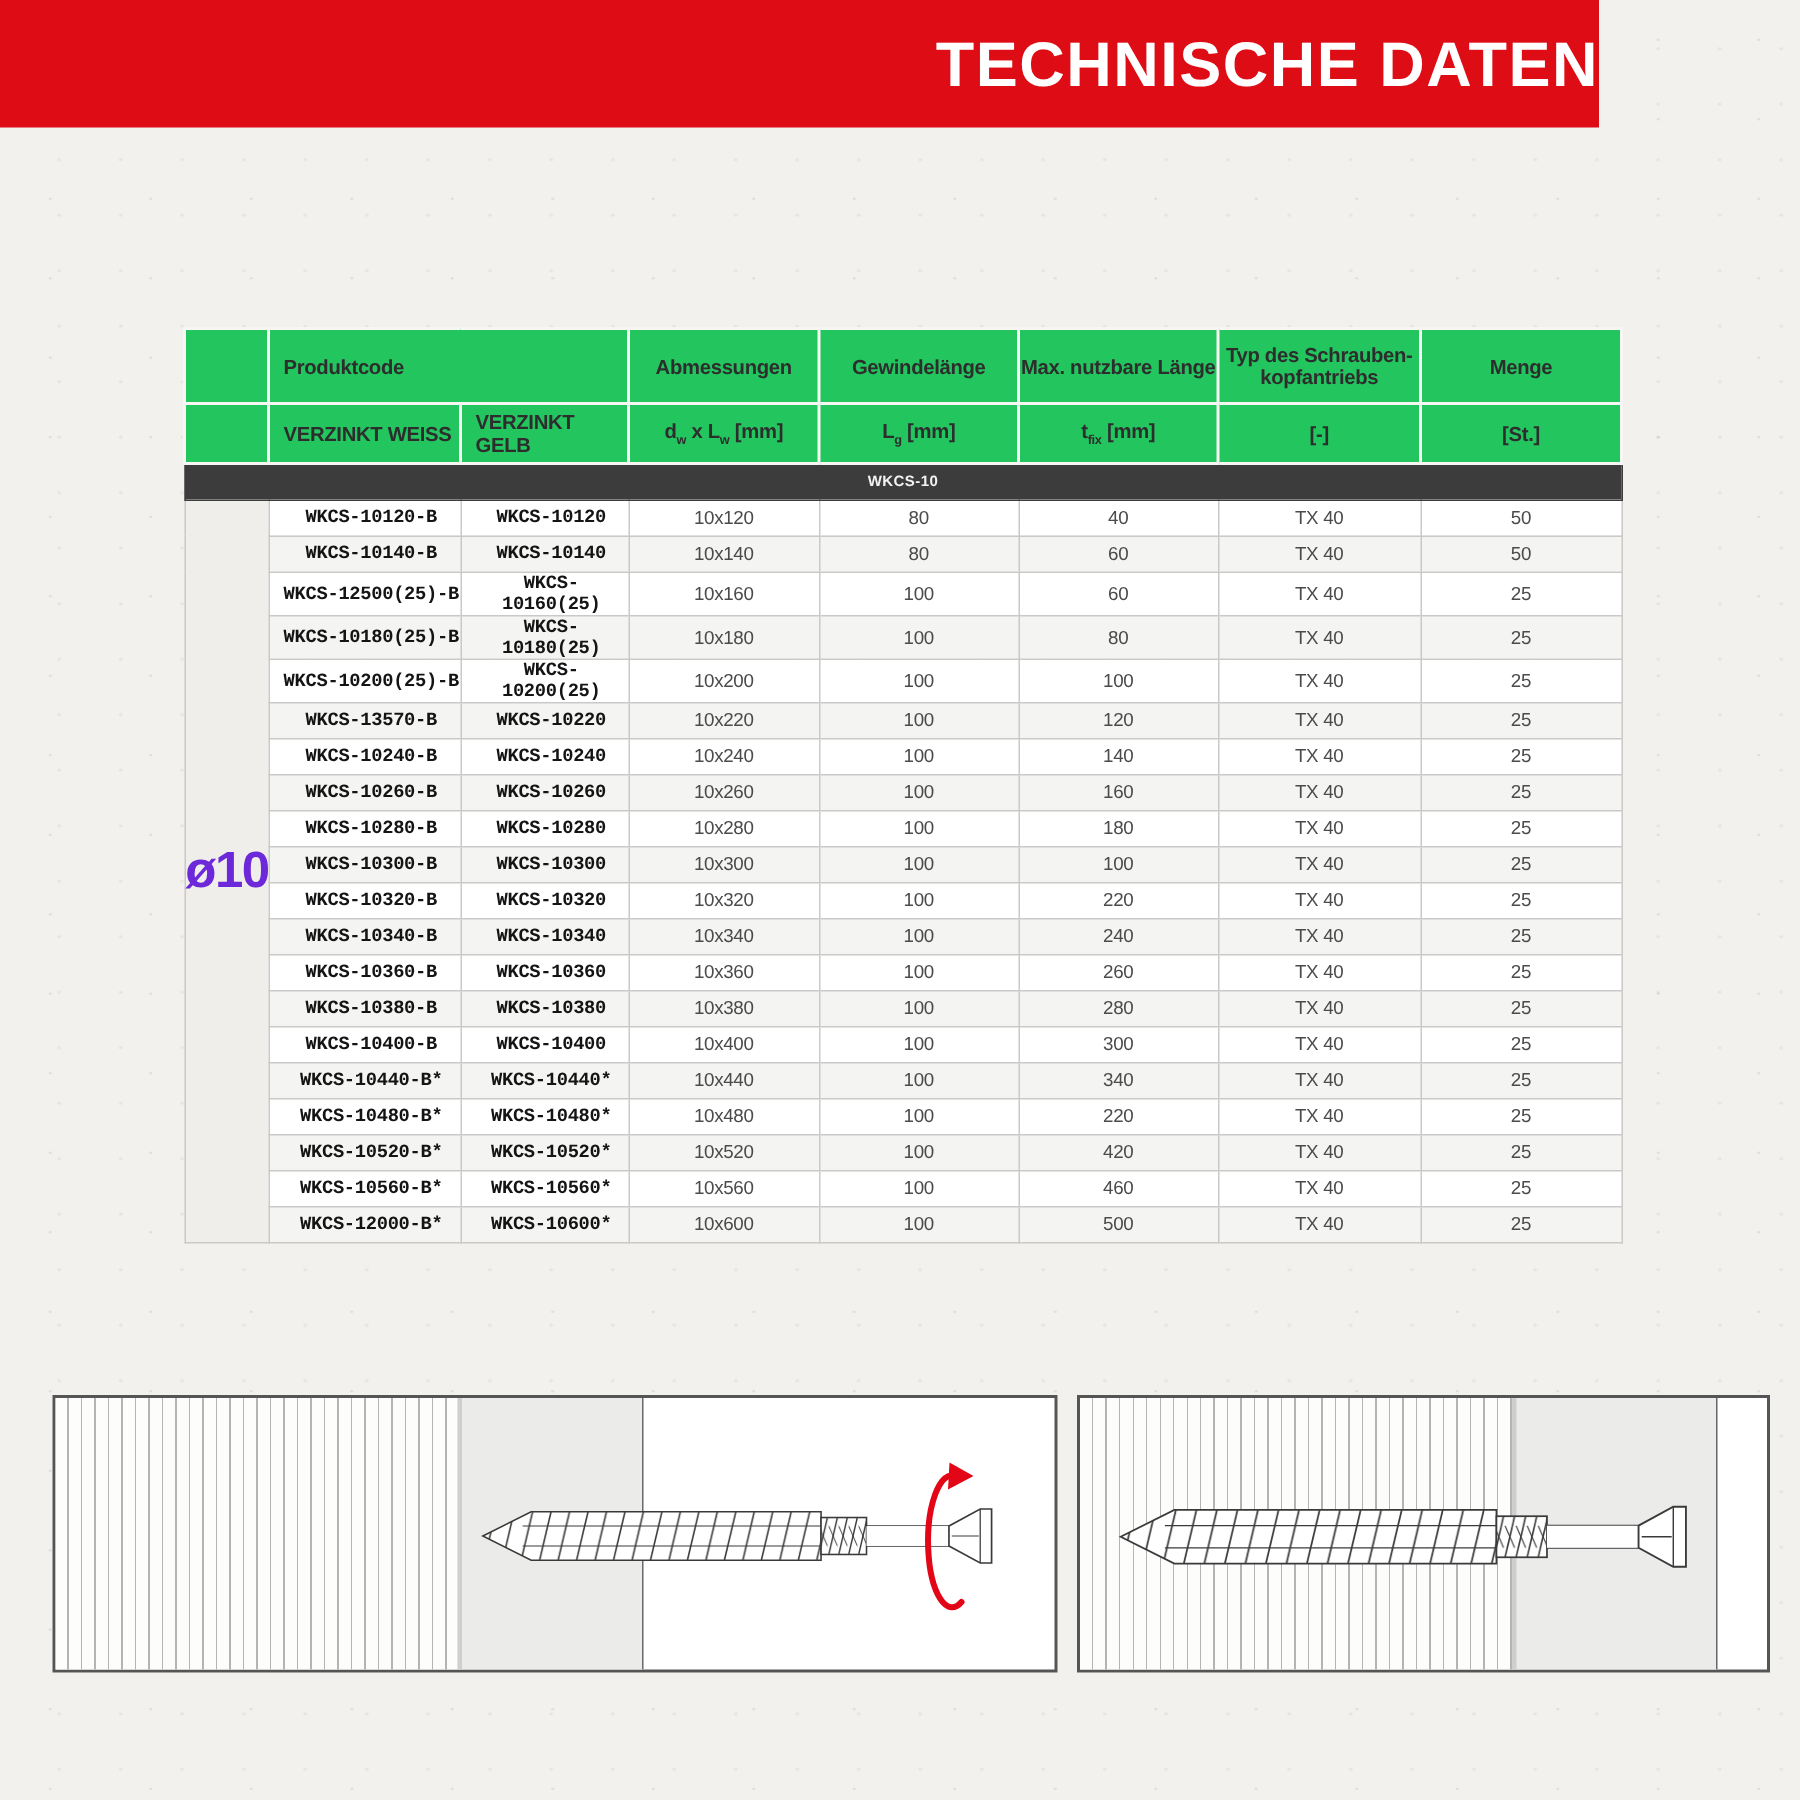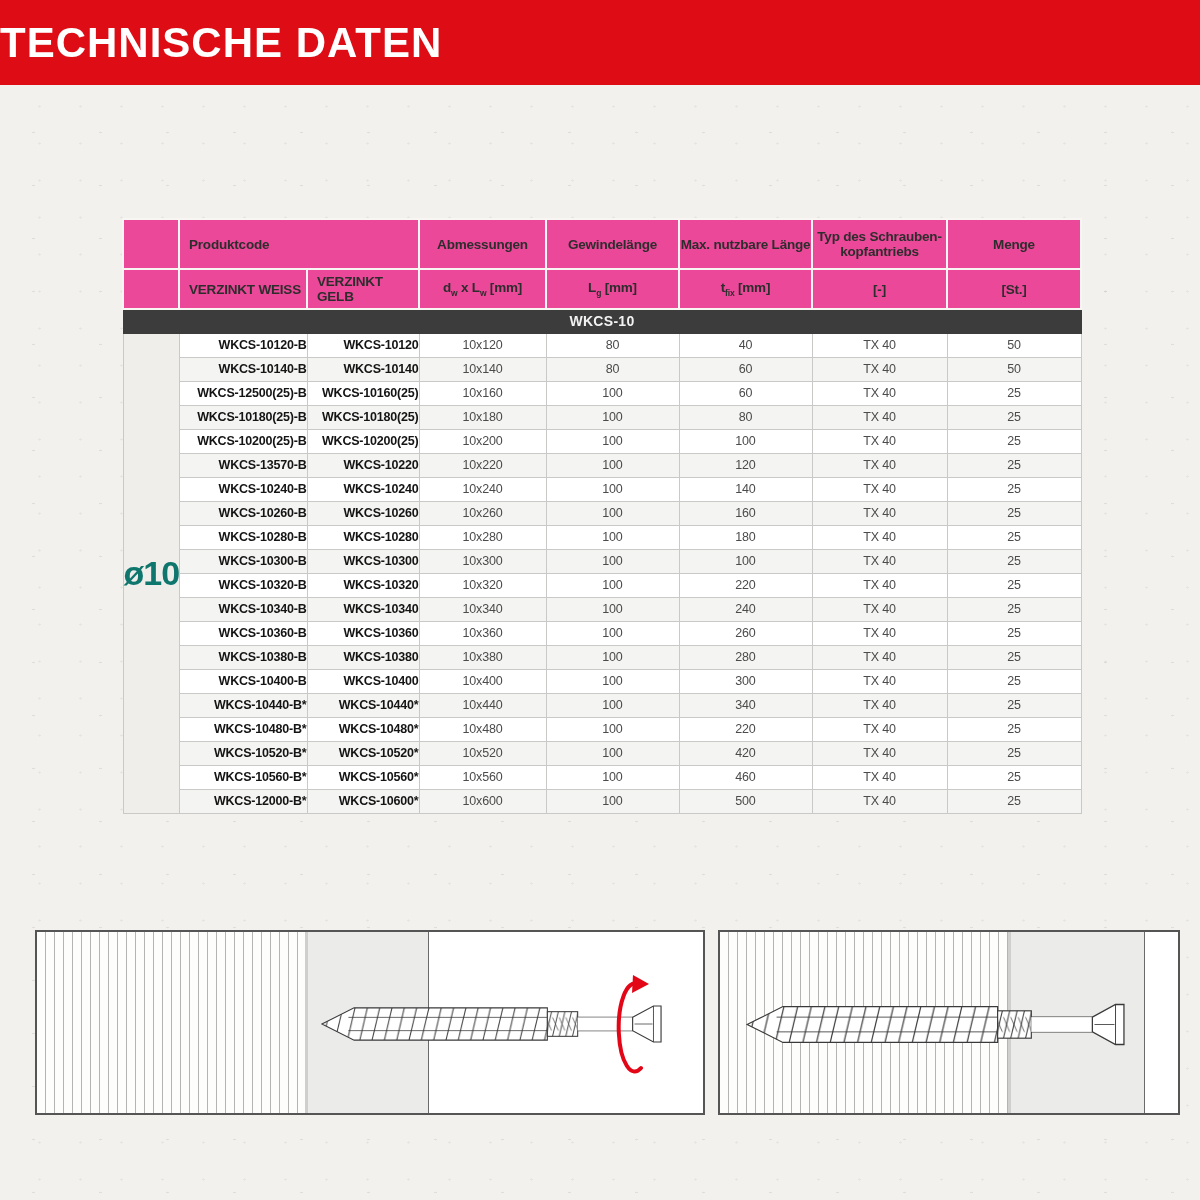--- a/index.html
+++ b/index.html
@@ -10,22 +10,22 @@
     background-color:#f2f1ee;
     background-image:
       radial-gradient(rgba(150,145,138,.20) 1px, transparent 1.3px),
       radial-gradient(rgba(150,145,138,.13) 1px, transparent 1.3px);
     background-size:67px 53px, 41px 37px;
     background-position:0 0, 19px 14px;
   }
 
   
   .banner {
-    position:absolute; left:0; top:0; width:1200px; height:85px;
-    background:#de0c15; display:flex; align-items:center; justify-content:flex-start;
+    position:absolute; left:0; top:0; width:1066px; height:85px;
+    background:#de0c15; display:flex; align-items:center; justify-content:flex-end;
   }
   .banner h1 {
     color:#ffffff; font-size:42px; font-weight:bold; letter-spacing:1px;
   }
 
   
   .tbl-wrap { position:absolute; left:122px; top:218px; width:958px; }
   table {
     width:958px; border-collapse:collapse; table-layout:fixed;
     letter-spacing:-0.2px; border:1px solid #c2c2c0;
@@ -33,46 +33,46 @@
   col.c-dia   { width:56px; }
   col.c-weiss { width:128px; }
   col.c-gelb  { width:112px; }
   col.c-abm   { width:127px; }
   col.c-gew   { width:133px; }
   col.c-max   { width:133px; }
   col.c-typ   { width:135px; }
   col.c-men   { width:134px; }
 
   thead th {
-    background:#ec4899; border:2px solid #f7f6f3;
+    background:#22c55e; border:2px solid #f7f6f3;
     color:#2d2d2d; font-size:13.5px; font-weight:bold;
     text-align:center; vertical-align:middle; white-space:pre-line;
   }
   thead tr.h1 th { height:50px; }
   thead tr.h2 th { height:40px; }
   thead th.left { text-align:left; padding-left:9px; }
   thead sub { font-size:8.5px; }
 
   tr.band td {
     height:24px; background:#3c3c3c; border:1px solid #3c3c3c;
-    color:#f2f2f2; font-size:14px; font-weight:bold;
+    color:#f2f2f2; font-size:10px; font-weight:bold;
     text-align:center; letter-spacing:0.3px;
   }
 
   tbody td {
     height:24px; border:1px solid #c9c9c7; background:#ffffff;
     font-size:12.5px; vertical-align:middle;
   }
   tbody tr:nth-child(even) td { background:#f4f4f2; }
   tbody td.dia {
     background:#efeeeb !important; text-align:center;
-    font-size:34px; font-weight:bold; color:#0f766e; letter-spacing:-1px;margin-left:35px;
+    font-size:34px; font-weight:bold; color:#6d28d9; letter-spacing:-1px;margin-left:35px;
   }
   tbody td.code {
-    font-weight:bold; color:#141414; text-align:right; padding-left:9px;
+    font-weight:bold; color:#141414; text-align:center; padding-left:9px;font-family:Liberation Mono, monospace;
   }
   tbody td.num { color:#4b4b4b; text-align:center; }
 
   
   .diagram {
     position:absolute; top:930px; height:185px;
     border:2px solid #555; background:#ffffff;
   }
   .diagram.left  { left:35px;  width:670px; }
   .diagram.right { left:718px; width:462px; }

